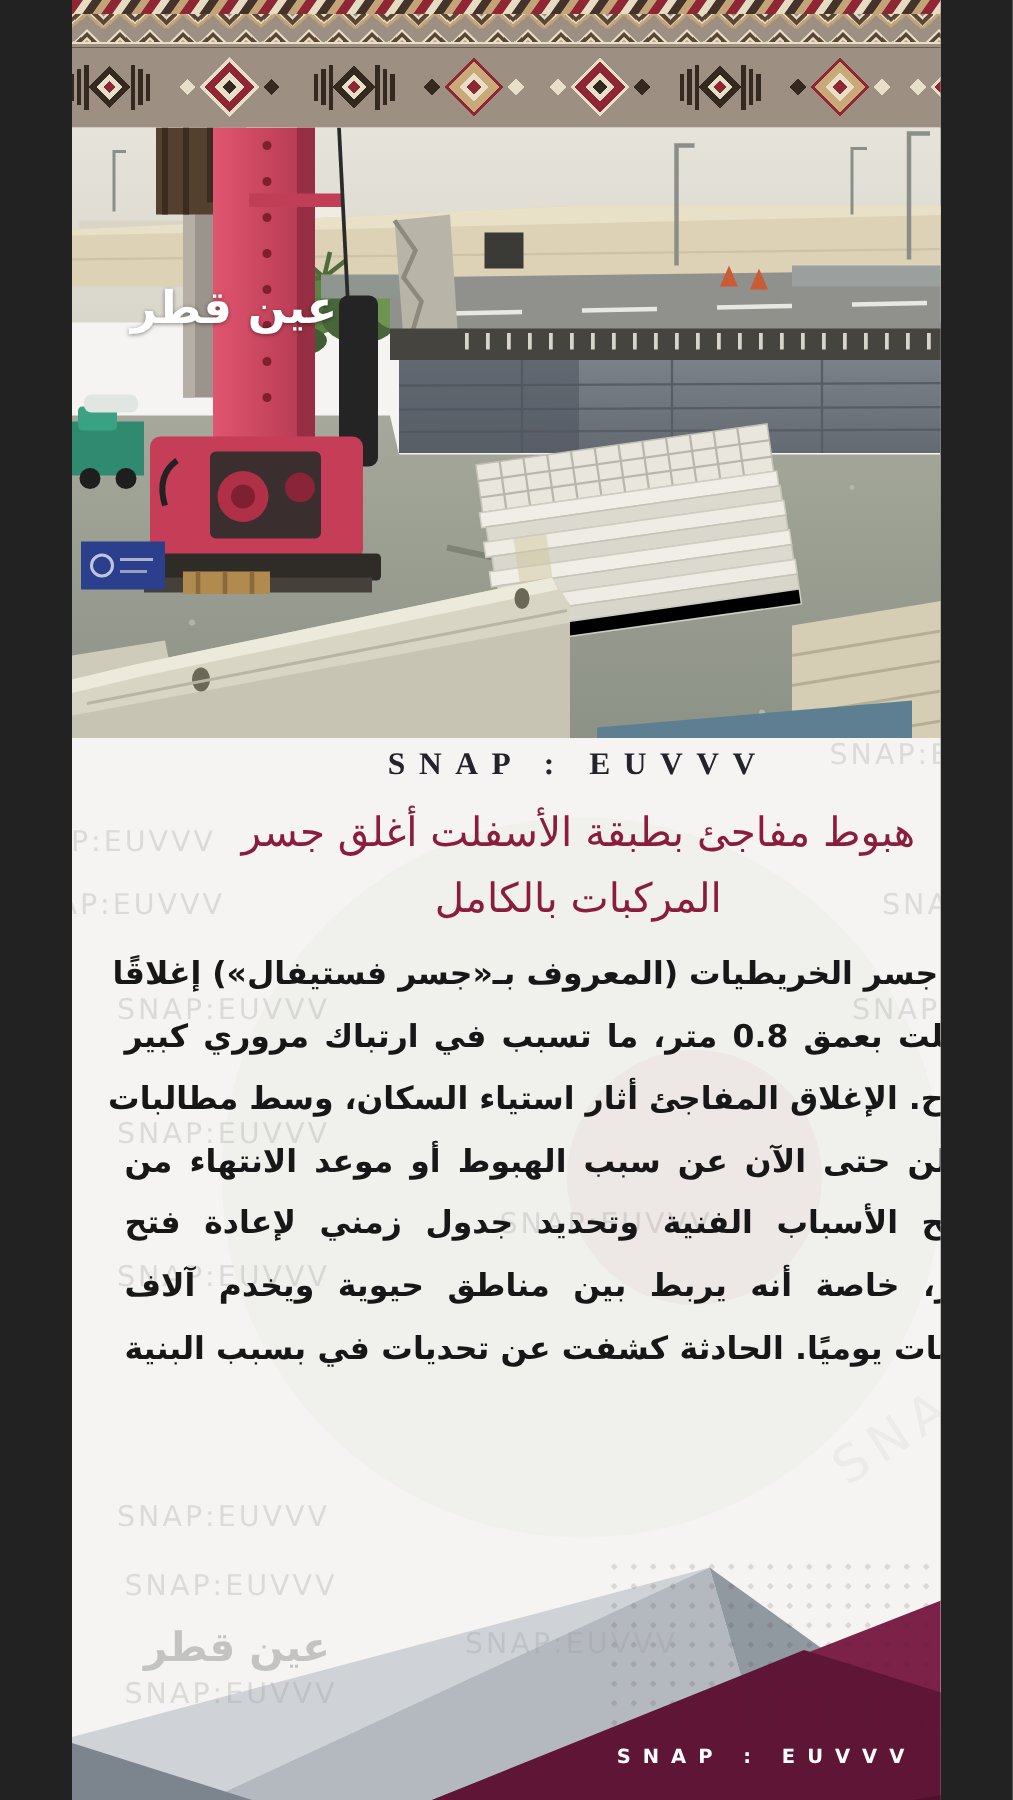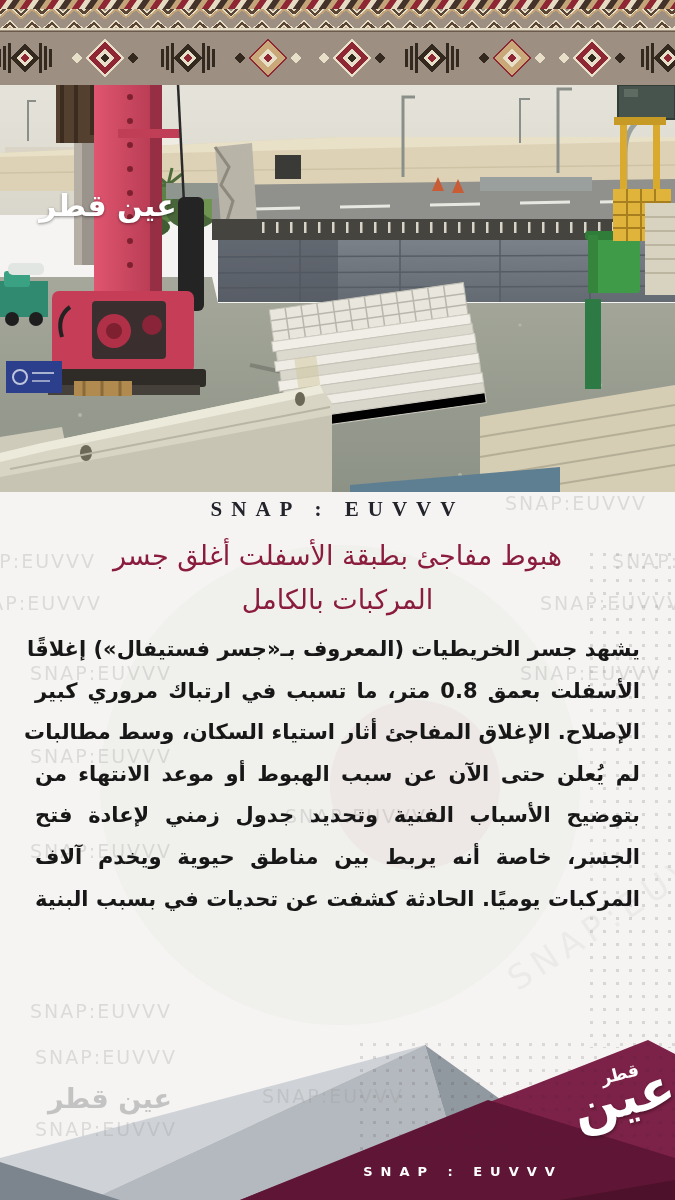--- a/index.html
+++ b/index.html
@@ -1,17 +1,17 @@
 <!DOCTYPE html>
 <html lang="ar"><head>
 <meta charset="utf-8">
 <style>
   html,body{margin:0;padding:0;background:#222;}
   .canvas{
-    position:relative;width:675px;height:1200px;margin:0 auto;
+    position:relative;width:579px;height:1200px;margin:0 auto;
     background:#f6f4f2;overflow:hidden;
     font-family:"DejaVu Sans",sans-serif;
   }
   .abs{position:absolute;}
   
   .sadu{left:0;top:0;width:675px;height:85px;}
   
   .photo{left:0;top:85px;width:675px;height:407px;}
   .photo-watermark{
     left:28px;top:188px;width:160px;text-align:center;

